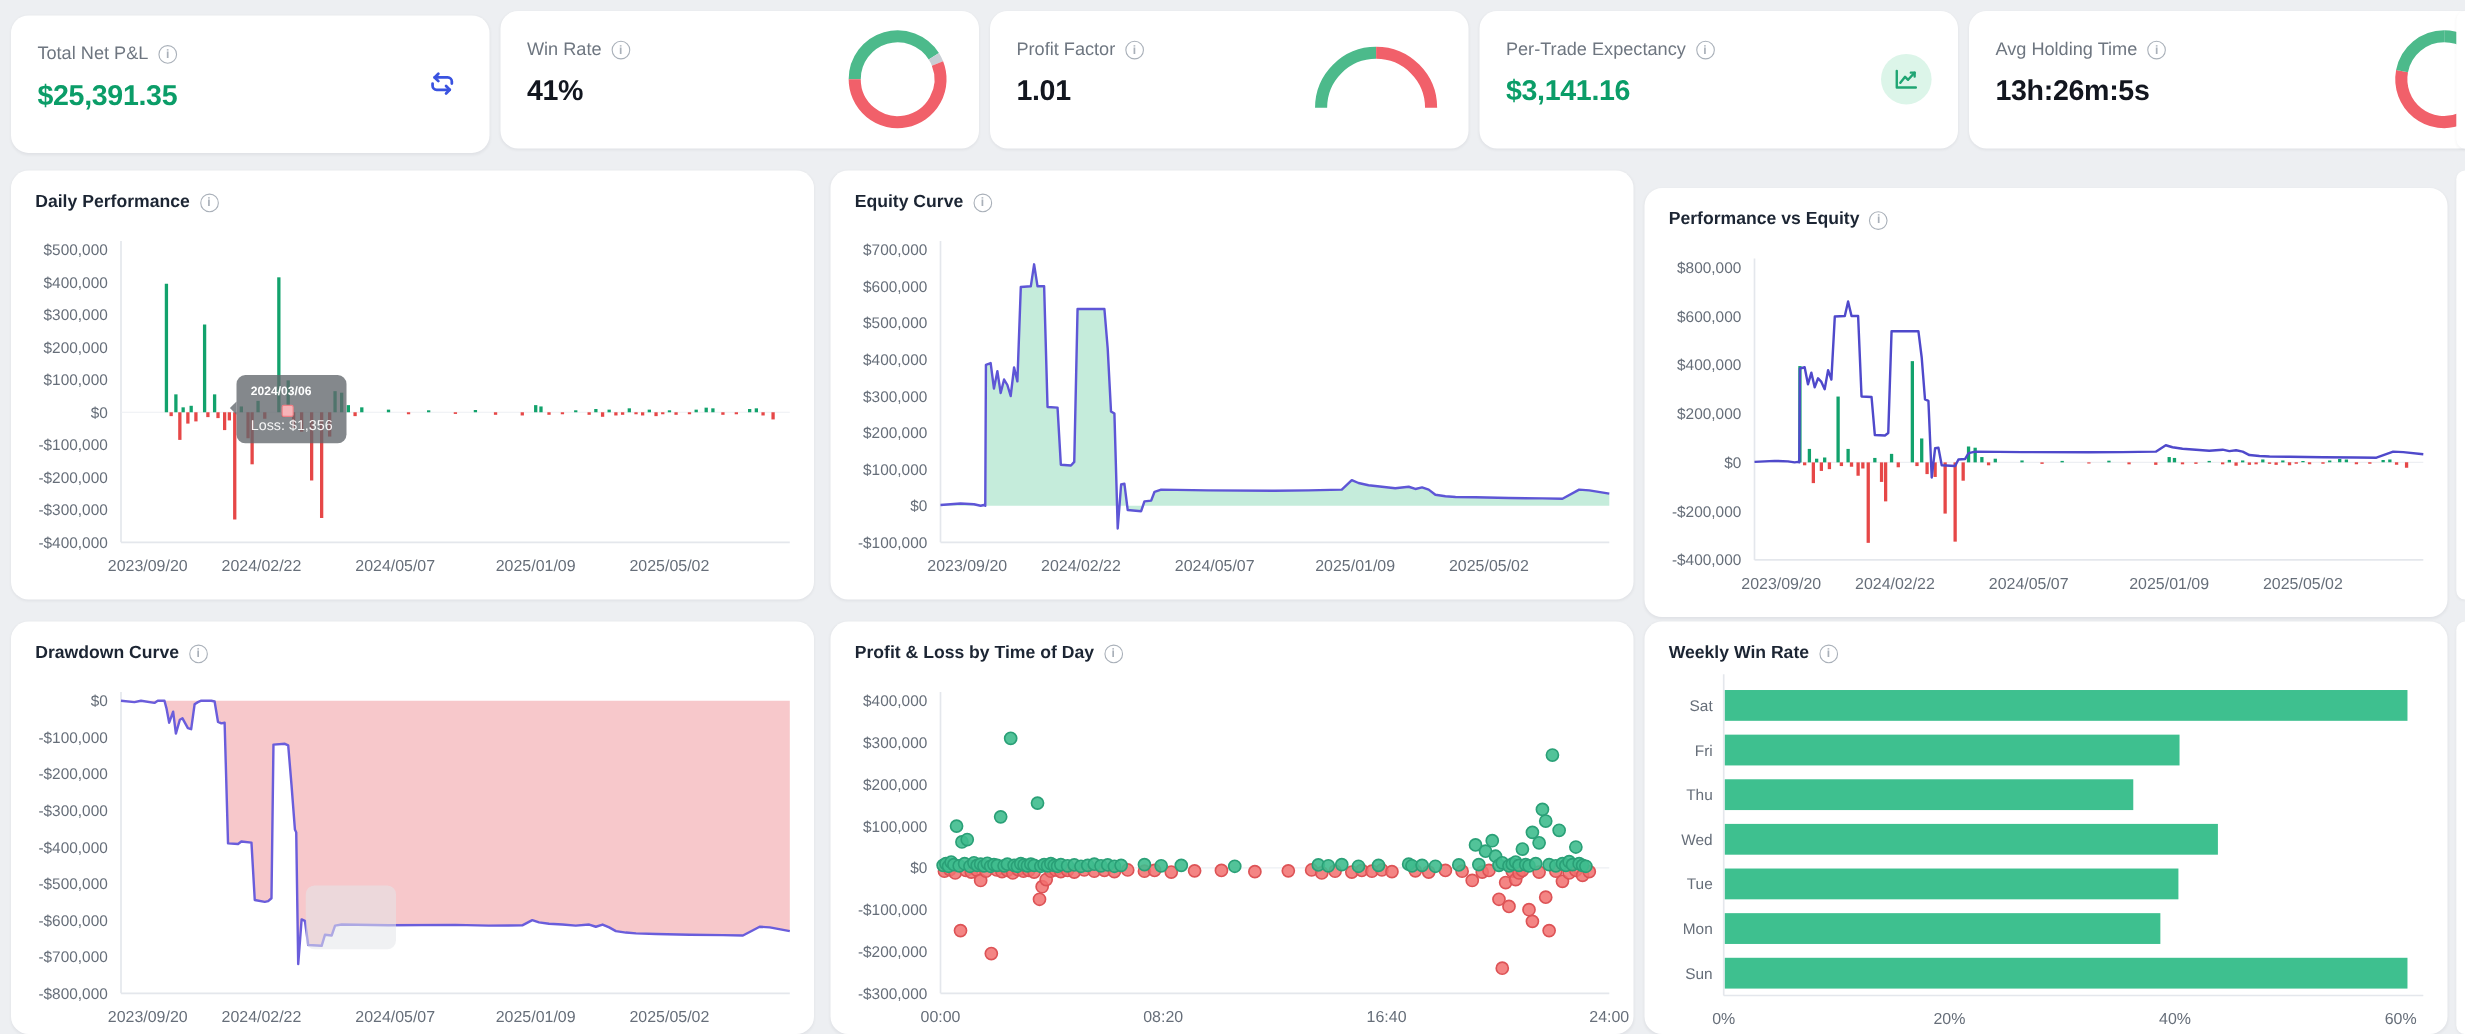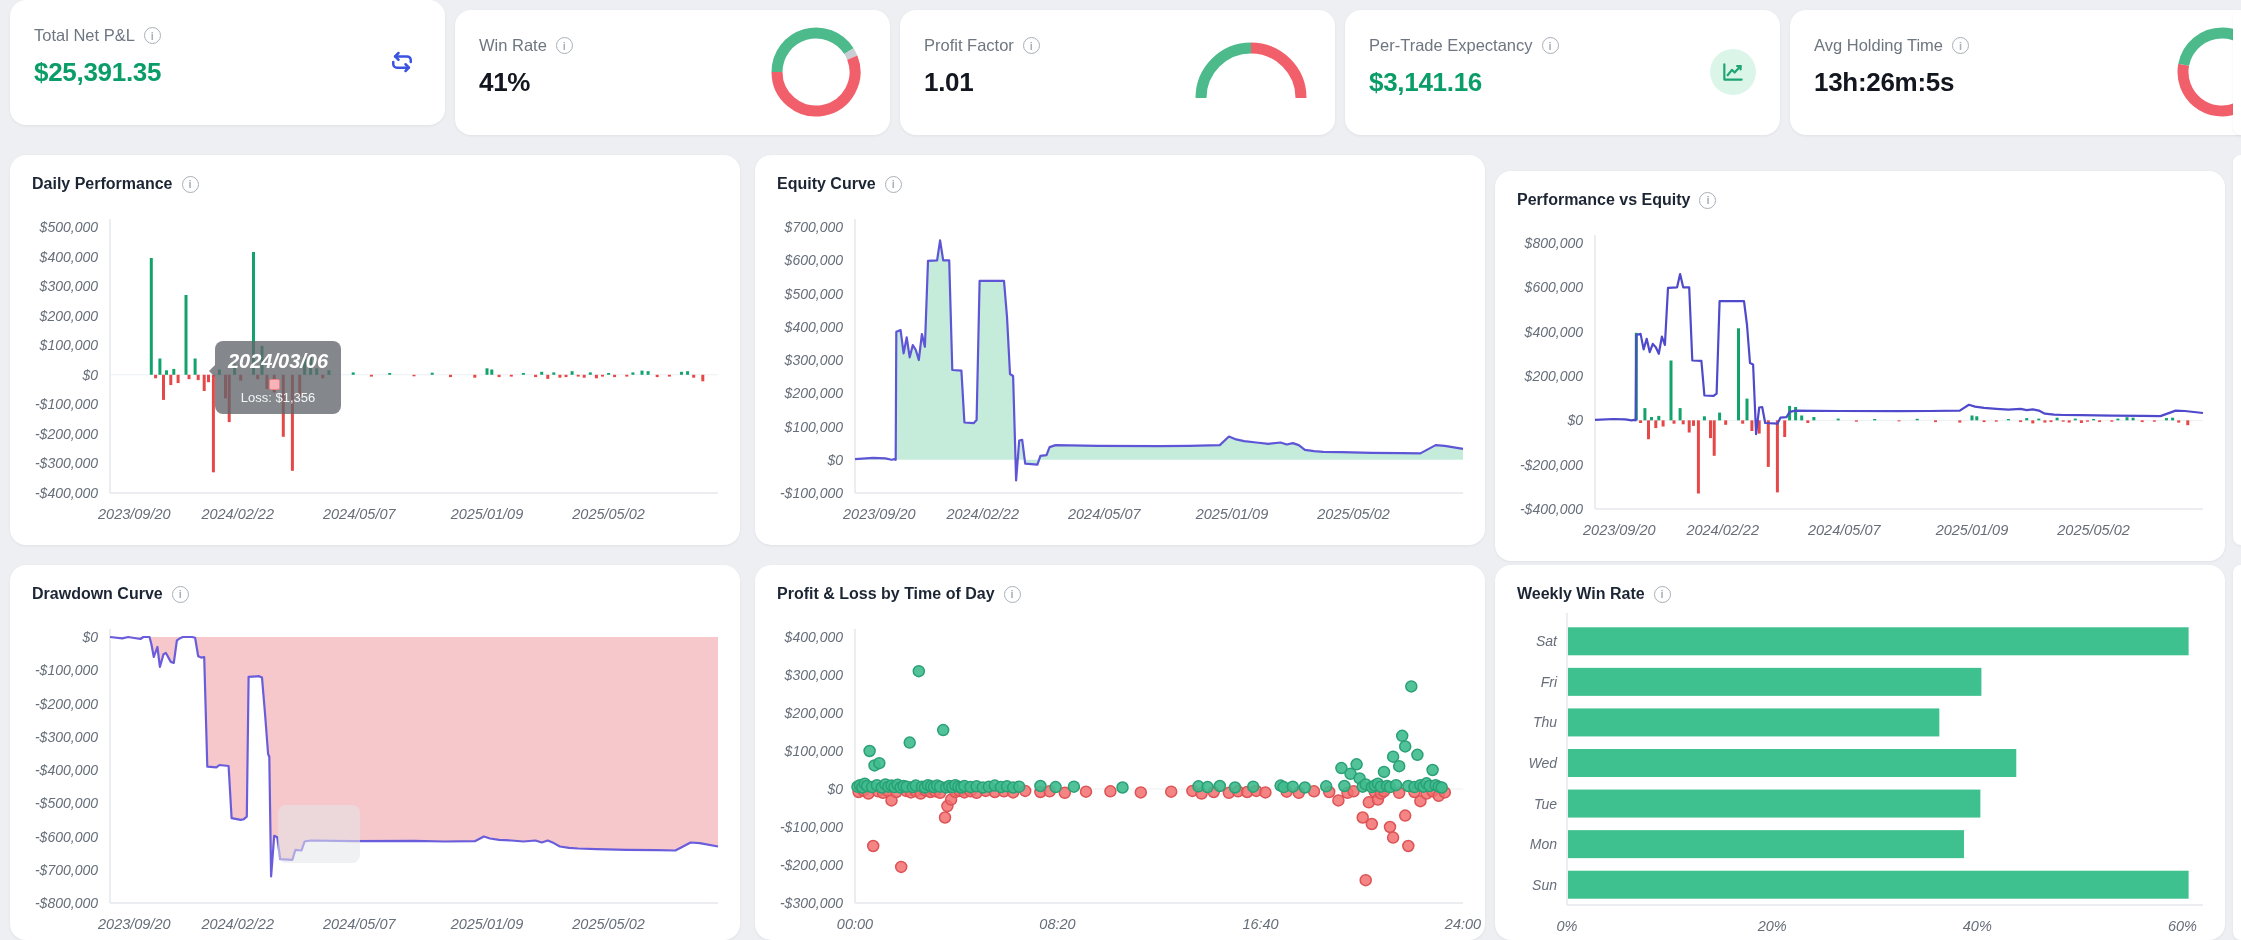--- a/index.html
+++ b/index.html
@@ -22,43 +22,43 @@
   .kpi-value.pos { color:#0b9d68; }
   .kpi-widget { position:absolute; }
   .icon-bubble { width:46px; height:46px; border-radius:50%; background:#dcf5e9;
                  display:flex; align-items:center; justify-content:center; }
 
   
   .chart-card { overflow:hidden; }
   .chart-title-row { position:absolute; left:22px; top:20px; z-index:3;
                      display:flex; align-items:center; }
   .chart-title { font-size:16px; font-weight:700; color:#1c2533; }
-  .chart-mount { position:absolute; left:0; top:0; width:730px; height:390px; z-index:1;font-style:italic; }
+  .chart-mount { position:absolute; left:0; top:0; width:730px; height:390px; z-index:1; }
   svg text { font-family:"Liberation Sans", sans-serif; }
 
   
   .tooltip { position:absolute; z-index:4; background:rgba(97,102,108,.78);
              border-radius:8px; padding:9px 13px; color:#fff; }
-  .tt-date { font-size:20px; font-weight:700;font-style:italic; }
+  .tt-date { font-size:11px; font-weight:700; }
   .tt-row { margin-top:6px; display:flex; align-items:center; font-size:13px;
             color:rgba(255,255,255,.92);flex-direction:column; }
   .tt-swatch { width:11px; height:11px; background:#f6b4b8; border:1px solid #ef8086;
                border-radius:2px; margin-right:7px; display:inline-block; }
   .tt-arrow { position:absolute; left:-6px; top:24px; width:0; height:0;
               border-top:6px solid transparent; border-bottom:6px solid transparent;
               border-right:6px solid rgba(97,102,108,.78); }
   .ghost-tooltip { position:absolute; z-index:4; background:rgba(228,230,233,.55);
                    border-radius:8px; }
 </style>
 </head>
 <body>
 
 <div class="dash">
 
-  <div class="card" style="left:10px; top:0; width:435px; height:125px;">
+  <div class="card" style="left:10px; top:14px; width:435px; height:125px;">
     <div class="kpi-text">
       <div class="kpi-label-row">
         <span>Total Net P&amp;L</span>
         <span class="info">i</span>
       </div>
       <div class="kpi-value pos">$25,391.35</div>
     </div>
     <div class="kpi-widget" style="right:28px; top:47px;">
       <svg width="30" height="30" viewBox="0 0 24 24" fill="none" stroke="#3a53e0" stroke-width="2" stroke-linecap="round" stroke-linejoin="round">
         <path d="M6.5 7.5 H16 a3 3 0 0 1 3 3 V12"></path>

